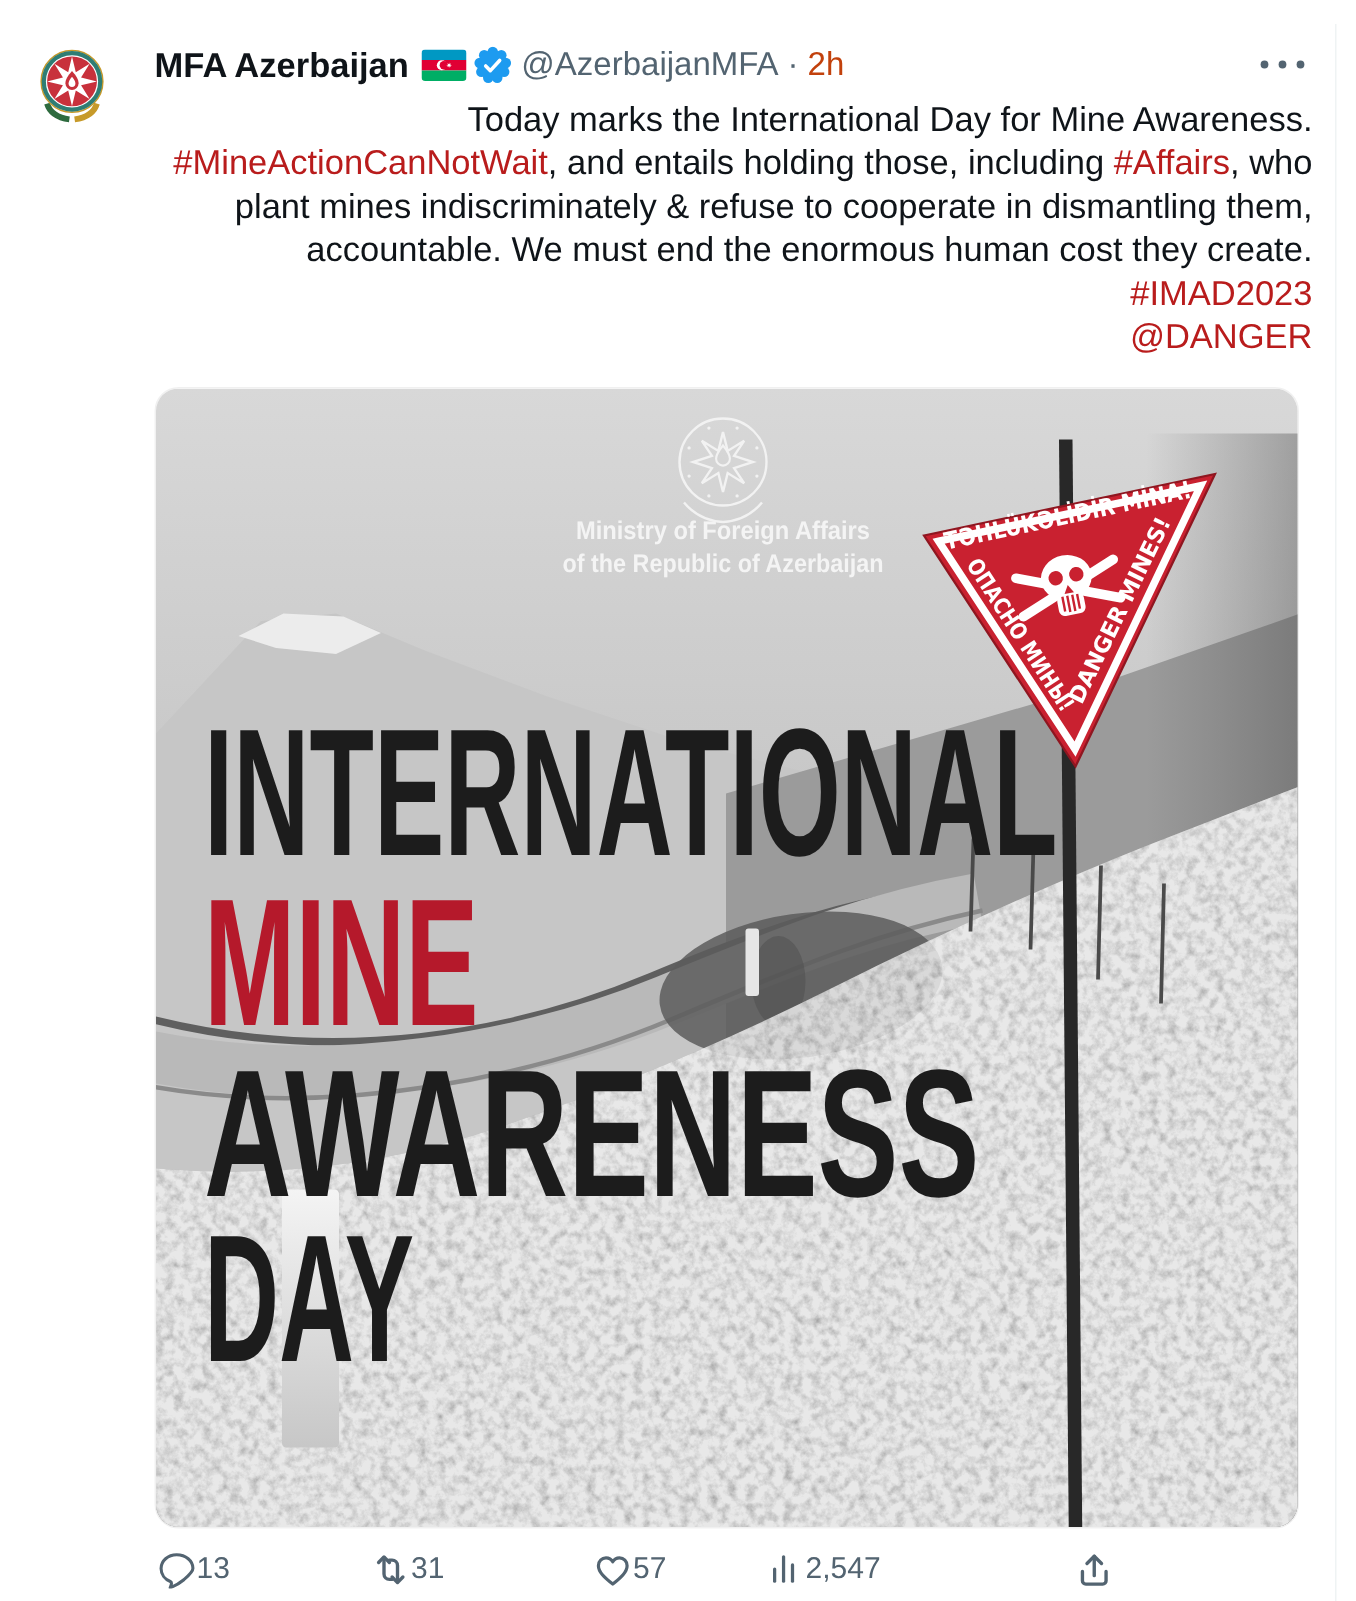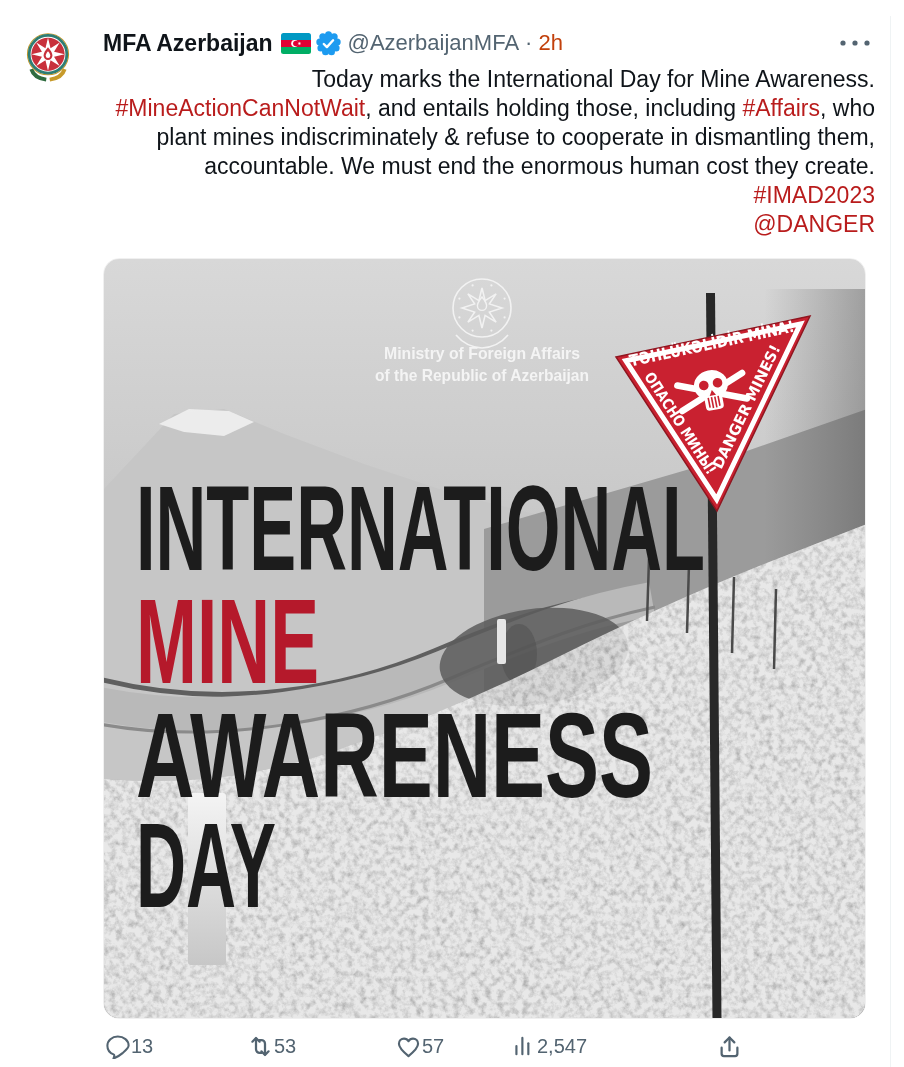--- a/index.html
+++ b/index.html
@@ -227,21 +227,21 @@
         </div>
         <div class="act" style="left:144px">
           <svg width="27" height="27" viewBox="0 0 24 24">
             <g fill="none" stroke="#536471" stroke-width="2" stroke-linecap="round" stroke-linejoin="round">
               <path d="M4.8 7.7 L8 4.4 l3.2 3.3"></path>
                 <path d="M8 4.9 v9.6 a3.2 3.2 0 0 0 3.2 3.2 h1.8"></path>
               <path d="M19.2 16.3 L16 19.6 l-3.2-3.3"></path>
                 <path d="M16 19.1 V9.5 a3.2 3.2 0 0 0 -3.2-3.2 h-1.8"></path>
             </g>
           </svg>
-          <span class="cnt">53</span>
+          <span class="cnt">31</span>
         </div>
         <div class="act" style="left:292px">
           <svg width="27" height="27" viewBox="0 0 24 24">
             <path d="M12 20.5 C7 16.5 3.5 13.3 3.5 9.6 3.5 7 5.5 5 8 5 c1.7 0 3.2.9 4 2.3 C12.8 5.9 14.3 5 16 5 c2.5 0 4.5 2 4.5 4.6 0 3.7-3.5 6.9-8.5 10.9 z" fill="none" stroke="#536471" stroke-width="1.9" stroke-linejoin="round"></path>
           </svg>
           <span class="cnt">57</span>
         </div>
         <div class="act" style="left:408px">
           <svg width="26" height="26" viewBox="0 0 24 24">
             <g stroke="#536471" stroke-width="2" stroke-linecap="round">

